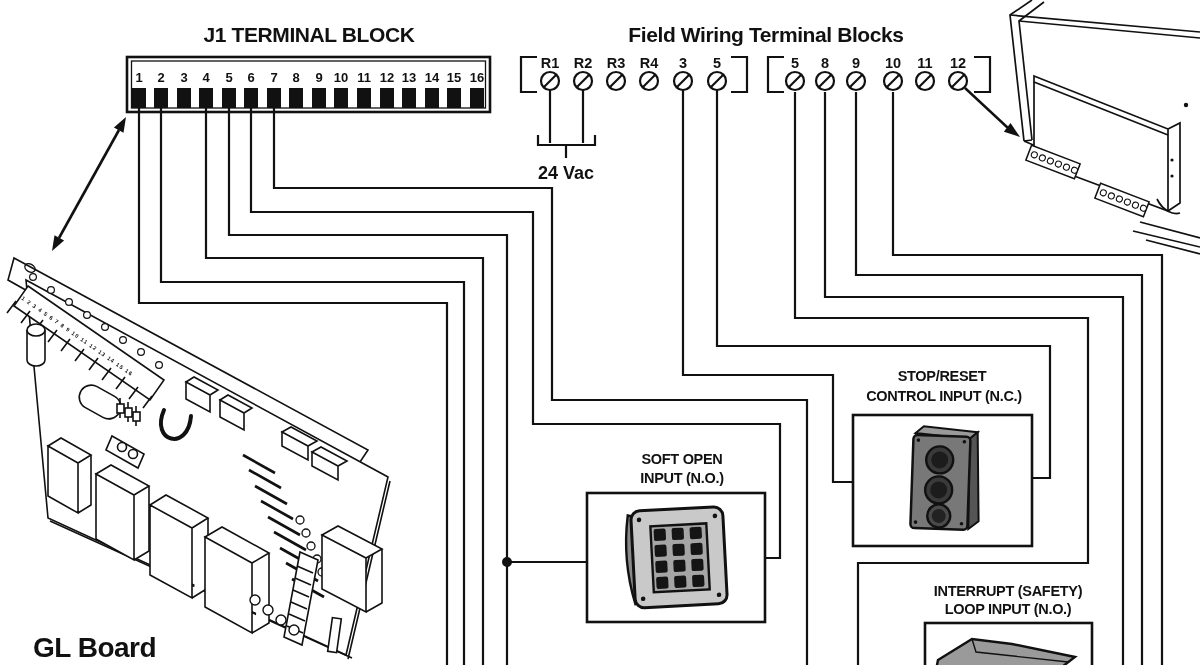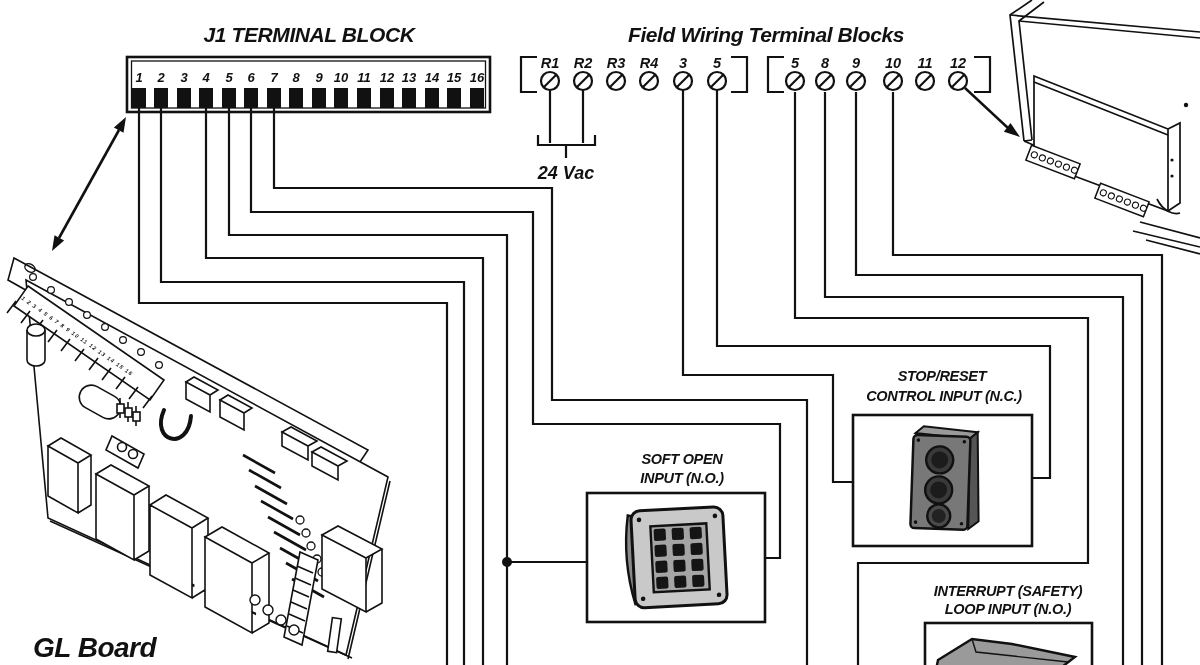--- a/index.html
+++ b/index.html
@@ -1,16 +1,16 @@
 <!DOCTYPE html>
 <html><head>
 <meta charset="utf-8">
 <style>
   html,body{margin:0;padding:0;background:#ffffff;}
-  .page{width:1200px;height:665px;position:relative;overflow:hidden;background:#fff;font-style:italic;}
+  .page{width:1200px;height:665px;position:relative;overflow:hidden;background:#fff;}
   svg{display:block;}
   text{font-family:"Liberation Sans", sans-serif;fill:#111;}
   .title{font-size:21px;font-weight:700;letter-spacing:-0.4px;}
   .termnum{font-size:13px;font-weight:700;}
   .fieldlbl{font-size:14.5px;font-weight:700;}
   .complbl{font-size:14.5px;font-weight:700;letter-spacing:-0.3px;}
   .pwrlbl{font-size:18px;font-weight:700;}
   .gllbl{font-size:28px;font-weight:700;letter-spacing:-0.5px;}
   .stripnums{font-size:5.5px;font-weight:700;letter-spacing:1.1px;}
   .wire{fill:none;stroke:#111;stroke-width:2.2px;}

